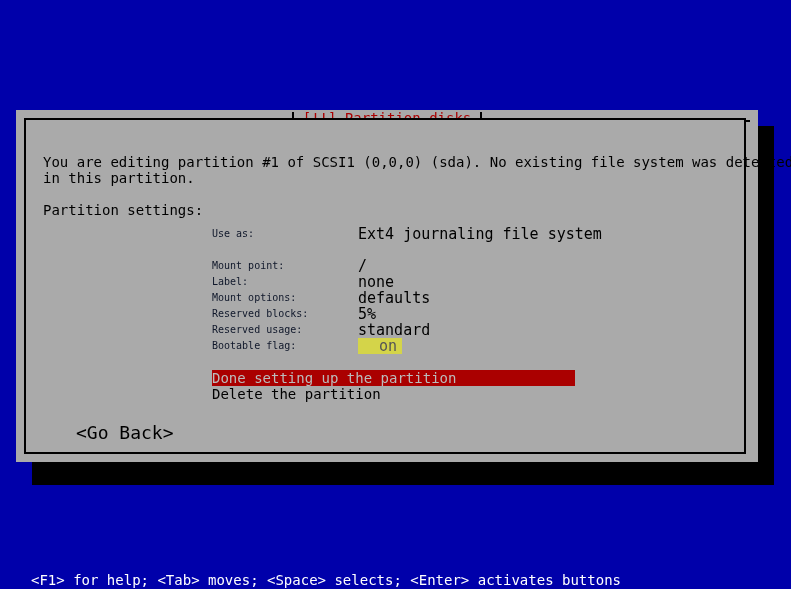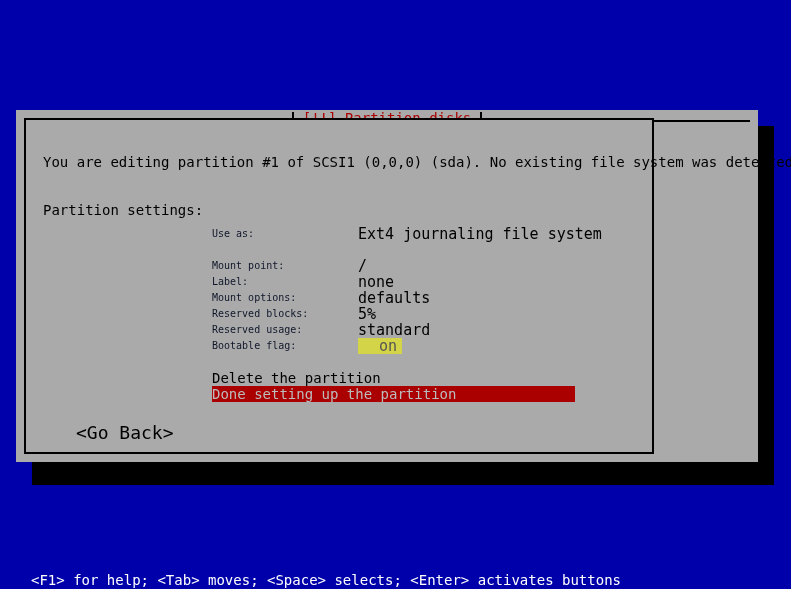--- a/index.html
+++ b/index.html
@@ -63,21 +63,21 @@
     white-space: pre;
     padding: 0 9px;
     letter-spacing: 0px;
   }
 
   
   #content-box {
     position: absolute;
     left: 8px;
     top: 8px;
-    width: 630px;
+    width: 722px;
     height: 336px;
     border: 2px solid #000000;
     box-sizing: border-box;
     background: #aaaaaa;
   }
 
   .text-line {
     position: absolute;
     color: #000000;
     font-size: 14px;
@@ -182,36 +182,37 @@
 
   <div id="title-row">
     <div class="title-rule left"></div>
     <div id="dialog-title">[!!] Partition disks</div>
     <div class="title-rule right"></div>
   </div>
 
   <div id="content-box">
 
     <div class="text-line" id="intro-line-1">You are editing partition #1 of SCSI1 (0,0,0) (sda). No existing file system was detected</div>
+    <div class="text-line" id="intro-line-2">in this partition.</div>
 
     <div class="text-line" id="settings-heading">Partition settings:</div>
 
     <div id="settings-list">
         <div class="setting-row spacer-after"><span class="setting-label">Use as:</span><span class="setting-value">Ext4 journaling file system</span></div>
         <div class="setting-row"><span class="setting-label">Mount point:</span><span class="setting-value">/</span></div>
         <div class="setting-row"><span class="setting-label">Label:</span><span class="setting-value">none</span></div>
         <div class="setting-row"><span class="setting-label">Mount options:</span><span class="setting-value">defaults</span></div>
         <div class="setting-row"><span class="setting-label">Reserved blocks:</span><span class="setting-value">5%</span></div>
         <div class="setting-row"><span class="setting-label">Reserved usage:</span><span class="setting-value">standard</span></div>
         <div class="setting-row"><span class="setting-label">Bootable flag:</span><span class="setting-value highlight-yellow">on</span></div>
       </div>
 
     <div id="actions">
+        <div class="action-row selected">Done setting up the partition</div>
         <div class="action-row">Delete the partition</div>
-        <div class="action-row selected">Done setting up the partition</div>
       </div>
 
     <div id="go-back">&lt;Go Back&gt;</div>
 
   </div>
 </div>
 
 <div id="status-bar">&lt;F1&gt; for help; &lt;Tab&gt; moves; &lt;Space&gt; selects; &lt;Enter&gt; activates buttons</div>
 
 </body></html>

